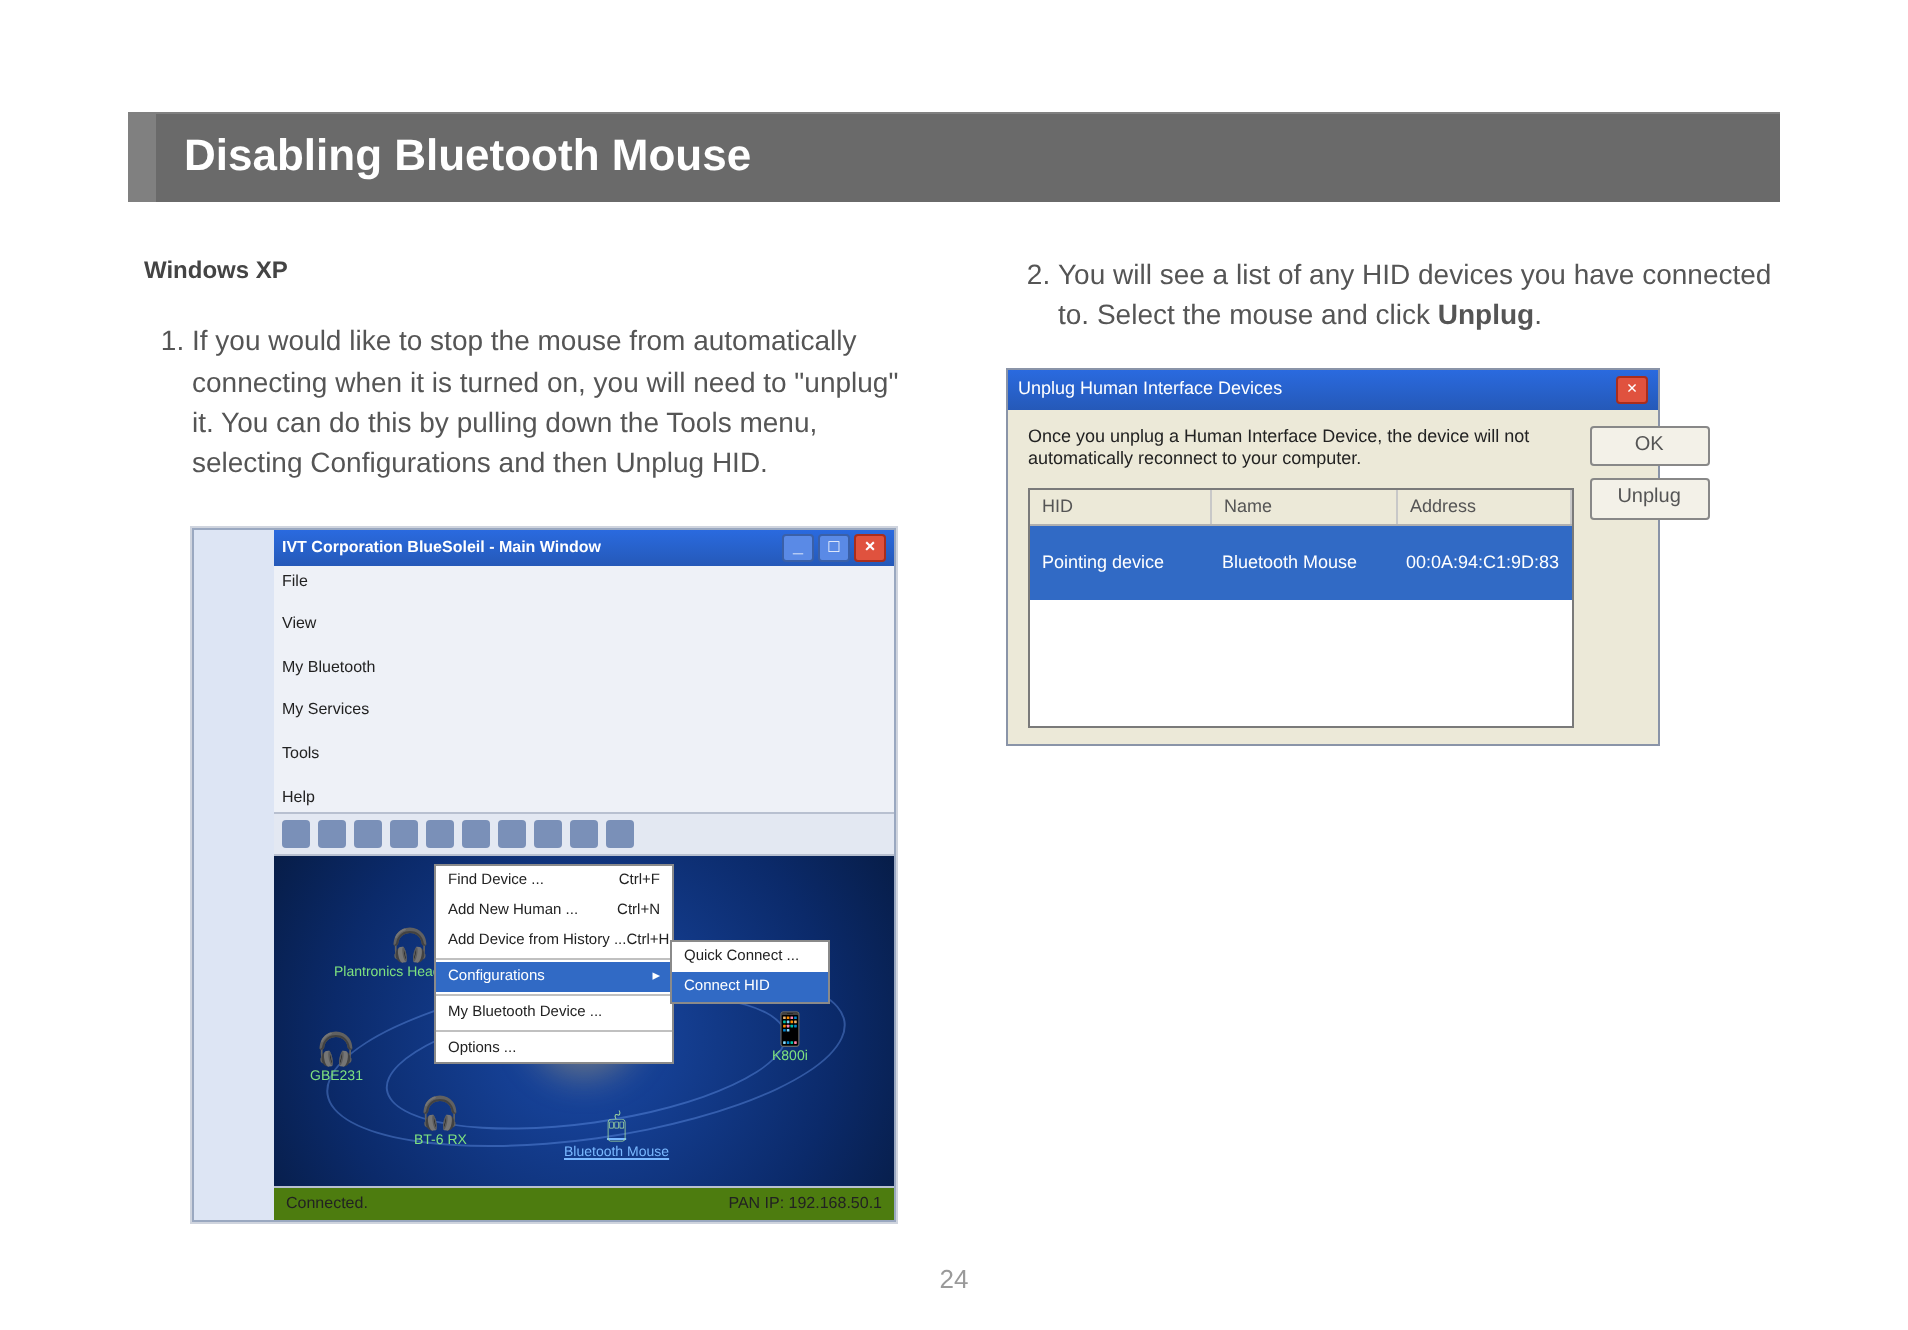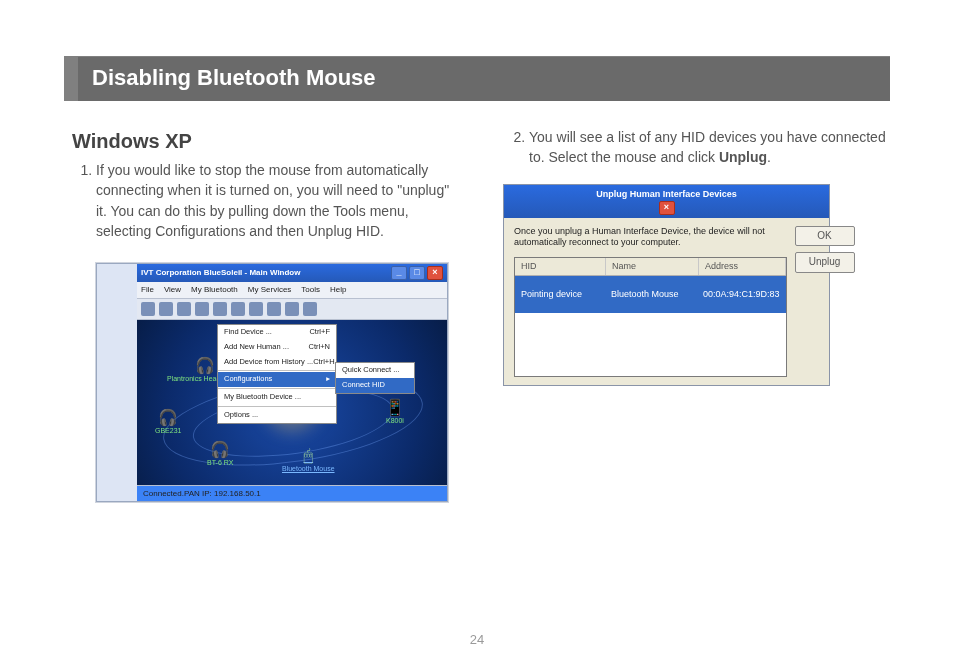--- a/index.html
+++ b/index.html
@@ -41,23 +41,23 @@
   .col {
     flex: 1;
     font-size: 14px;
     line-height: 1.45;
     color: #555;
     padding-left: 4px;
   }
   .subhead {
     font-weight: bold;
     color: #444;
-    margin-bottom: 4px;
+    margin-bottom: 16px;
     padding-left: 4px;
-    font-size: 20px;
+    font-size: 12px;
   }
   ol {
     margin: 0;
     padding-left: 28px;
   }
   li { margin-bottom: 15px; }
   .figure {
     margin-top: 22px;
     margin-left: 28px;
   }
@@ -88,20 +88,21 @@
     font-size: 9px; line-height: 10px;
     text-align: center;
   }
   .xp-btn.close { background: #e0523e; border-color: #a92d1c; }
   .xp-menubar {
     background: #eef1f7;
     padding: 2px 4px;
     display: flex;
     gap: 10px;
     border-bottom: 1px solid #b8c0d0;
+    flex-direction: column;
   }
   .xp-toolbar {
     background: #e3e8f2;
     padding: 3px 4px;
     display: flex;
     gap: 4px;
     border-bottom: 1px solid #b8c0d0;
   }
   .tbicon {
     width: 14px; height: 14px;
@@ -162,44 +163,43 @@
     left: 118px; top: 38px;
     width: 78px;
     background: #fff;
     border: 1px solid #8a8a8a;
     font-size: 7.5px;
     z-index: 4;
   }
   .submenu .row { padding: 2px 6px; }
   .submenu .row.hi { background:#316ac5; color:#fff; }
   .xp-status {
-    background: #3b82f6;
+    background: #4d7c0f;
     padding: 2px 6px;
     display: flex;
-    justify-content: flex-start;
+    justify-content: space-between;
     border-top: 1px solid #b8c0d0;
   }
 
   .dialog {
     width: 325px;
     border: 1px solid #8a94a8;
     background: #ece9d8;
     font-size: 9px;
     margin-top: 16px;
     margin-left: 2px;
   }
   .dlg-title {
     background: linear-gradient(#2a6adf, #2559b8);
     padding: 3px 5px;
     color: #fff;
-    font-weight: bold;
+    font-weight: normal;
     display: flex;
     justify-content: space-between;
     align-items: center;
-    flex-direction: column;
   }
   .dlg-body { padding: 8px 10px; display: flex; gap: 8px; }
   .dlg-left { flex: 1; }
   .dlg-text { font-size: 9px; color: #222; line-height: 1.3; margin-bottom: 8px; }
   .listbox {
     border: 1px solid #7a7a7a;
     background: #fff;
     height: 118px;
   }
   .lh {

